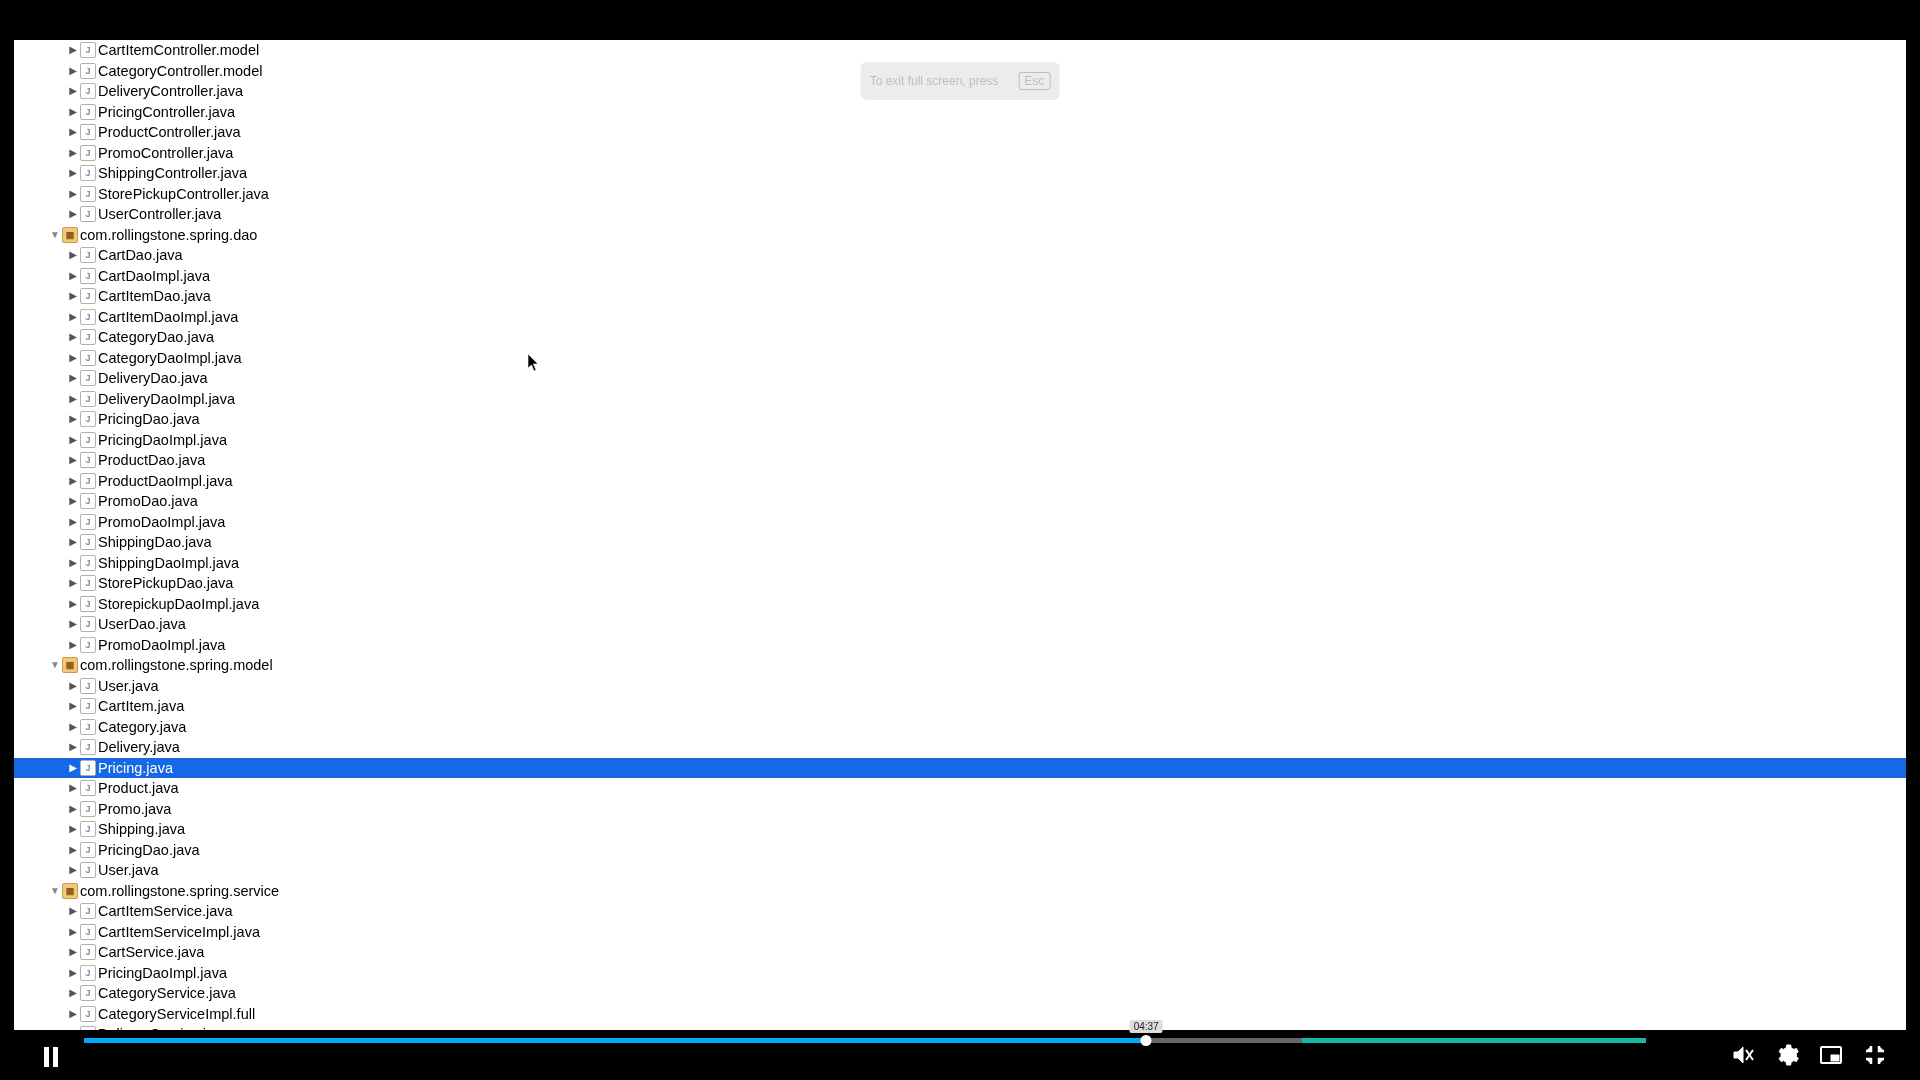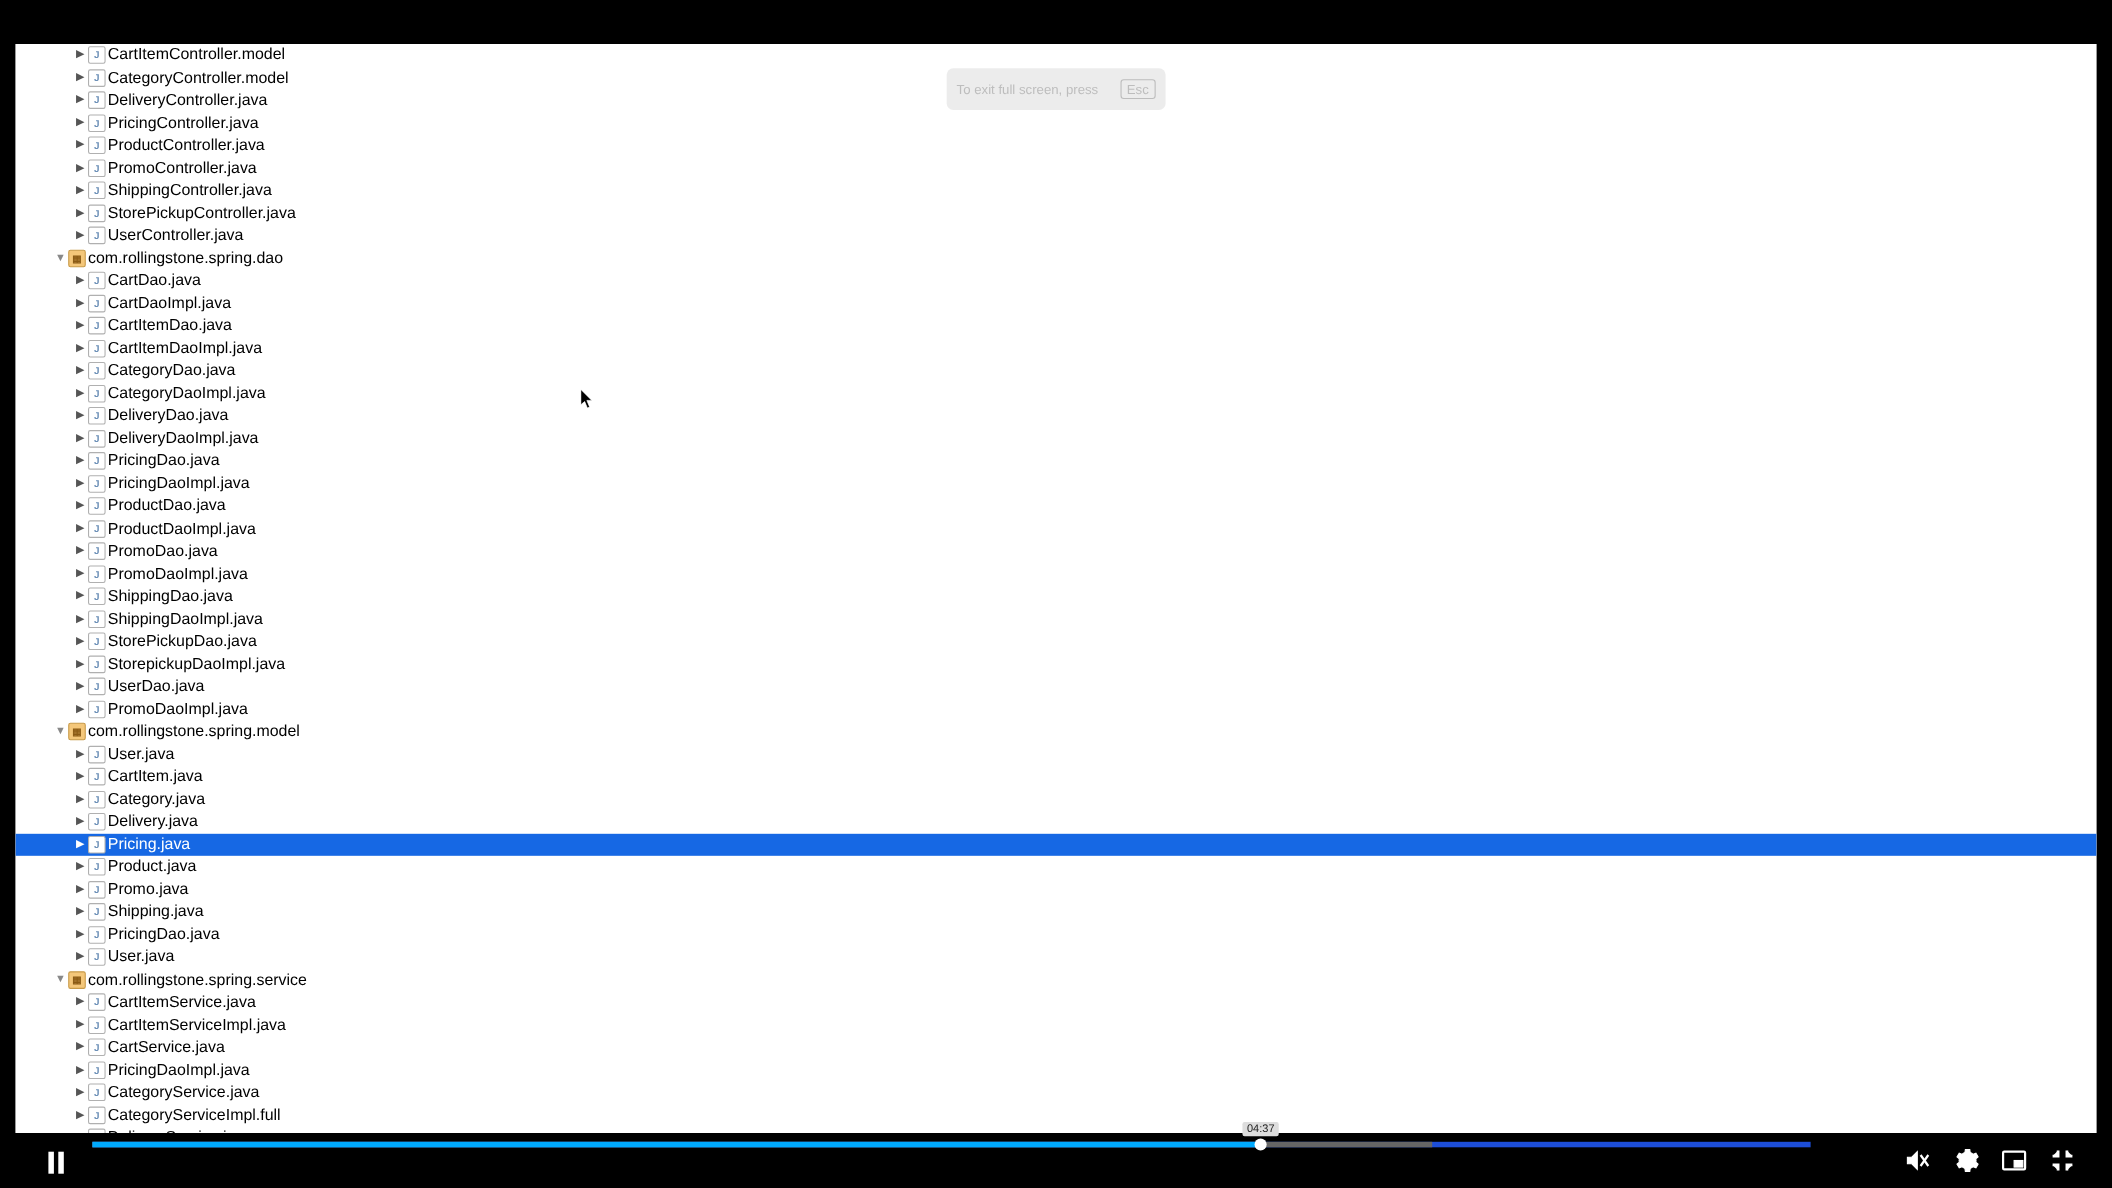--- a/index.html
+++ b/index.html
@@ -66,21 +66,21 @@
 .player-bar {
   position: absolute;
   bottom: 0; left: 14px;
   width: 1892px; height: 50px;
   background: #000;
 }
 .progress-track {
   position: absolute;
   top: 8px; left: 70px; right: 260px;
   height: 5px;
-  background: #1d4ed8;
+  background: #14b8a6;
 }
 .progress-buffer {
   position: absolute; top:0; left:0; height:100%;
   background: #666;
 }
 .progress-played {
   position: absolute; top:0; left:0; height:100%;
   background: #00aaff;
 }
 .progress-handle {

